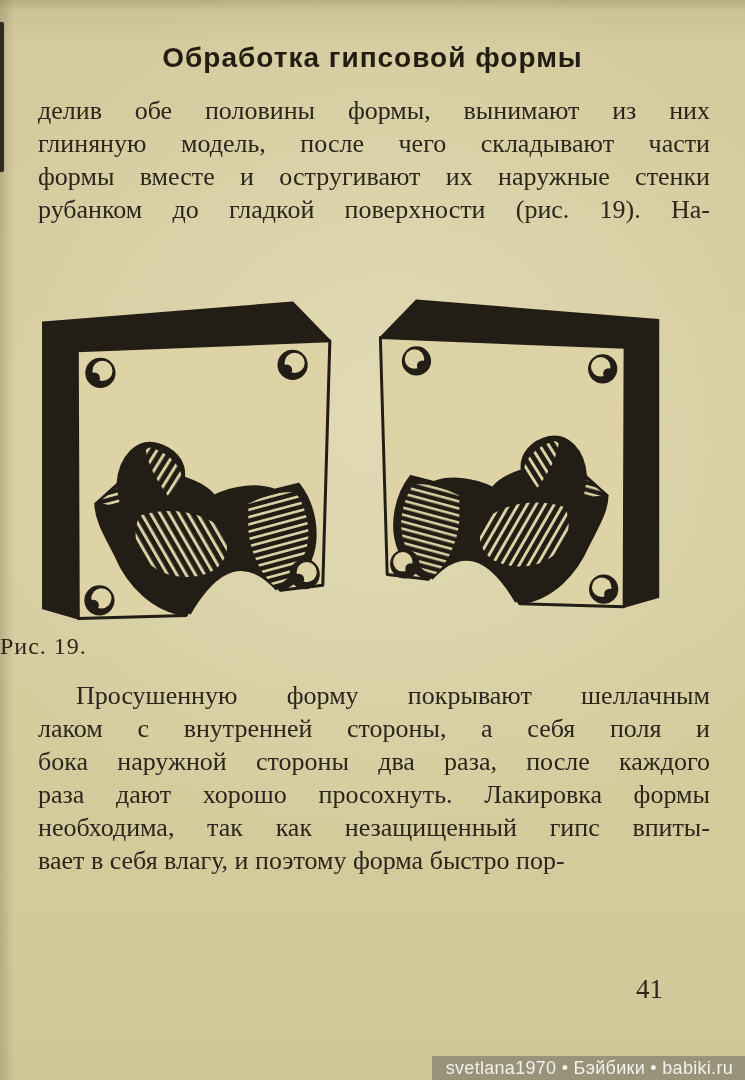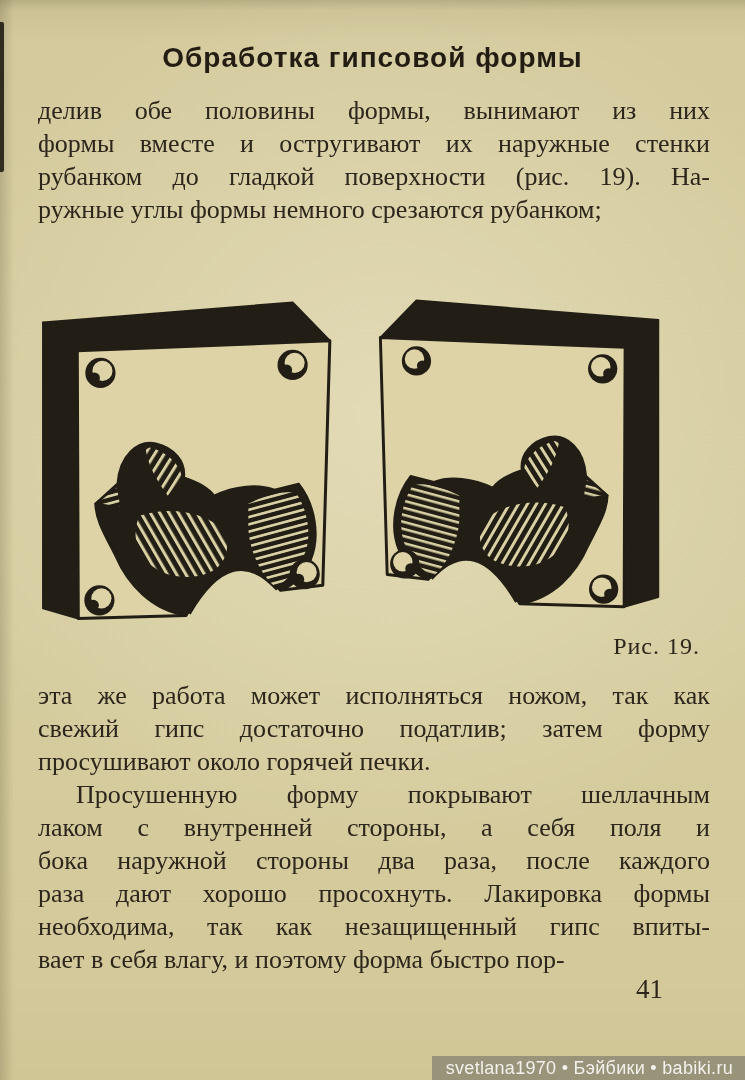--- a/index.html
+++ b/index.html
@@ -43,21 +43,21 @@
     text-align:left;
   }
   .text-line.just{text-align:justify;text-align-last:justify;}
   .text-line.indent{text-indent:38px;}
   .figure{position:absolute;top:296px;left:0;width:745px;height:340px;}
   .mold{position:absolute;top:0;}
   .mold-left{left:33px;width:322px;height:338px;}
   .mold-right{left:356px;top:-4px;width:312px;height:332px;}
   .caption{
     position:absolute;top:633px;left:0;width:700px;
-    text-align:right;font-size:24px;color:#2c261c;letter-spacing:1px;
+    text-align:left;font-size:24px;color:#2c261c;letter-spacing:1px;
   }
   .page-number{
     position:absolute;top:974px;right:82px;
     font-size:27px;color:#2c261c;text-align:center;
   }
   .watermark{
     position:absolute;right:0;bottom:0;
     background:rgba(112,110,102,0.58);
     color:#f2f1ec;
     font-family:"Liberation Sans", sans-serif;
@@ -71,23 +71,23 @@
 
 <div class="page">
 
   <div class="edge-sliver"></div>
 
   <div class="title">Обработка гипсовой формы</div>
 
   <div class="text-block tb-top">
       <div class="paragraph">
         <div class="text-line just">делив обе половины формы, вынимают из них</div>
+        <div class="text-line just">глиняную модель, после чего складывают части</div>
         <div class="text-line just">формы вместе и остругивают их наружные стенки</div>
         <div class="text-line just">рубанком до гладкой поверхности (рис. 19). На-</div>
-        <div class="text-line">ружные углы формы немного срезаются рубанком;</div>
       </div>
     </div>
 
   <div class="figure">
 
     <svg class="mold mold-left" viewBox="0 0 320 335" xmlns="http://www.w3.org/2000/svg">
       <defs>
         <pattern id="hA" width="8" height="8" patternUnits="userSpaceOnUse" patternTransform="rotate(32)">
           <rect width="8" height="8" fill="#221d15"></rect>
           <rect width="3" height="8" fill="#d9d0a4"></rect>
@@ -150,25 +150,20 @@
 
     <svg class="mold mold-right" viewBox="0 0 320 335" xmlns="http://www.w3.org/2000/svg">
       <use href="#moldHalf" transform="translate(320,0) scale(-1,1)"></use>
     </svg>
   </div>
 
   <div class="caption">Рис. 19.</div>
 
   <div class="text-block tb-bottom">
       <div class="paragraph">
-        <div class="text-line just">эта же работа может исполняться ножом, так как</div>
-        <div class="text-line just">свежий гипс достаточно податлив; затем форму</div>
-        <div class="text-line">просушивают около горячей печки.</div>
-      </div>
-      <div class="paragraph">
         <div class="text-line just indent">Просушенную форму покрывают шеллачным</div>
         <div class="text-line just">лаком с внутренней стороны, а себя поля и</div>
         <div class="text-line just">бока наружной стороны два раза, после каждого</div>
         <div class="text-line just">раза дают хорошо просохнуть. Лакировка формы</div>
         <div class="text-line just">необходима, так как незащищенный гипс впиты-</div>
         <div class="text-line">вает в себя влагу, и поэтому форма быстро пор-</div>
       </div>
     </div>
 
   <div class="page-number">41</div>

